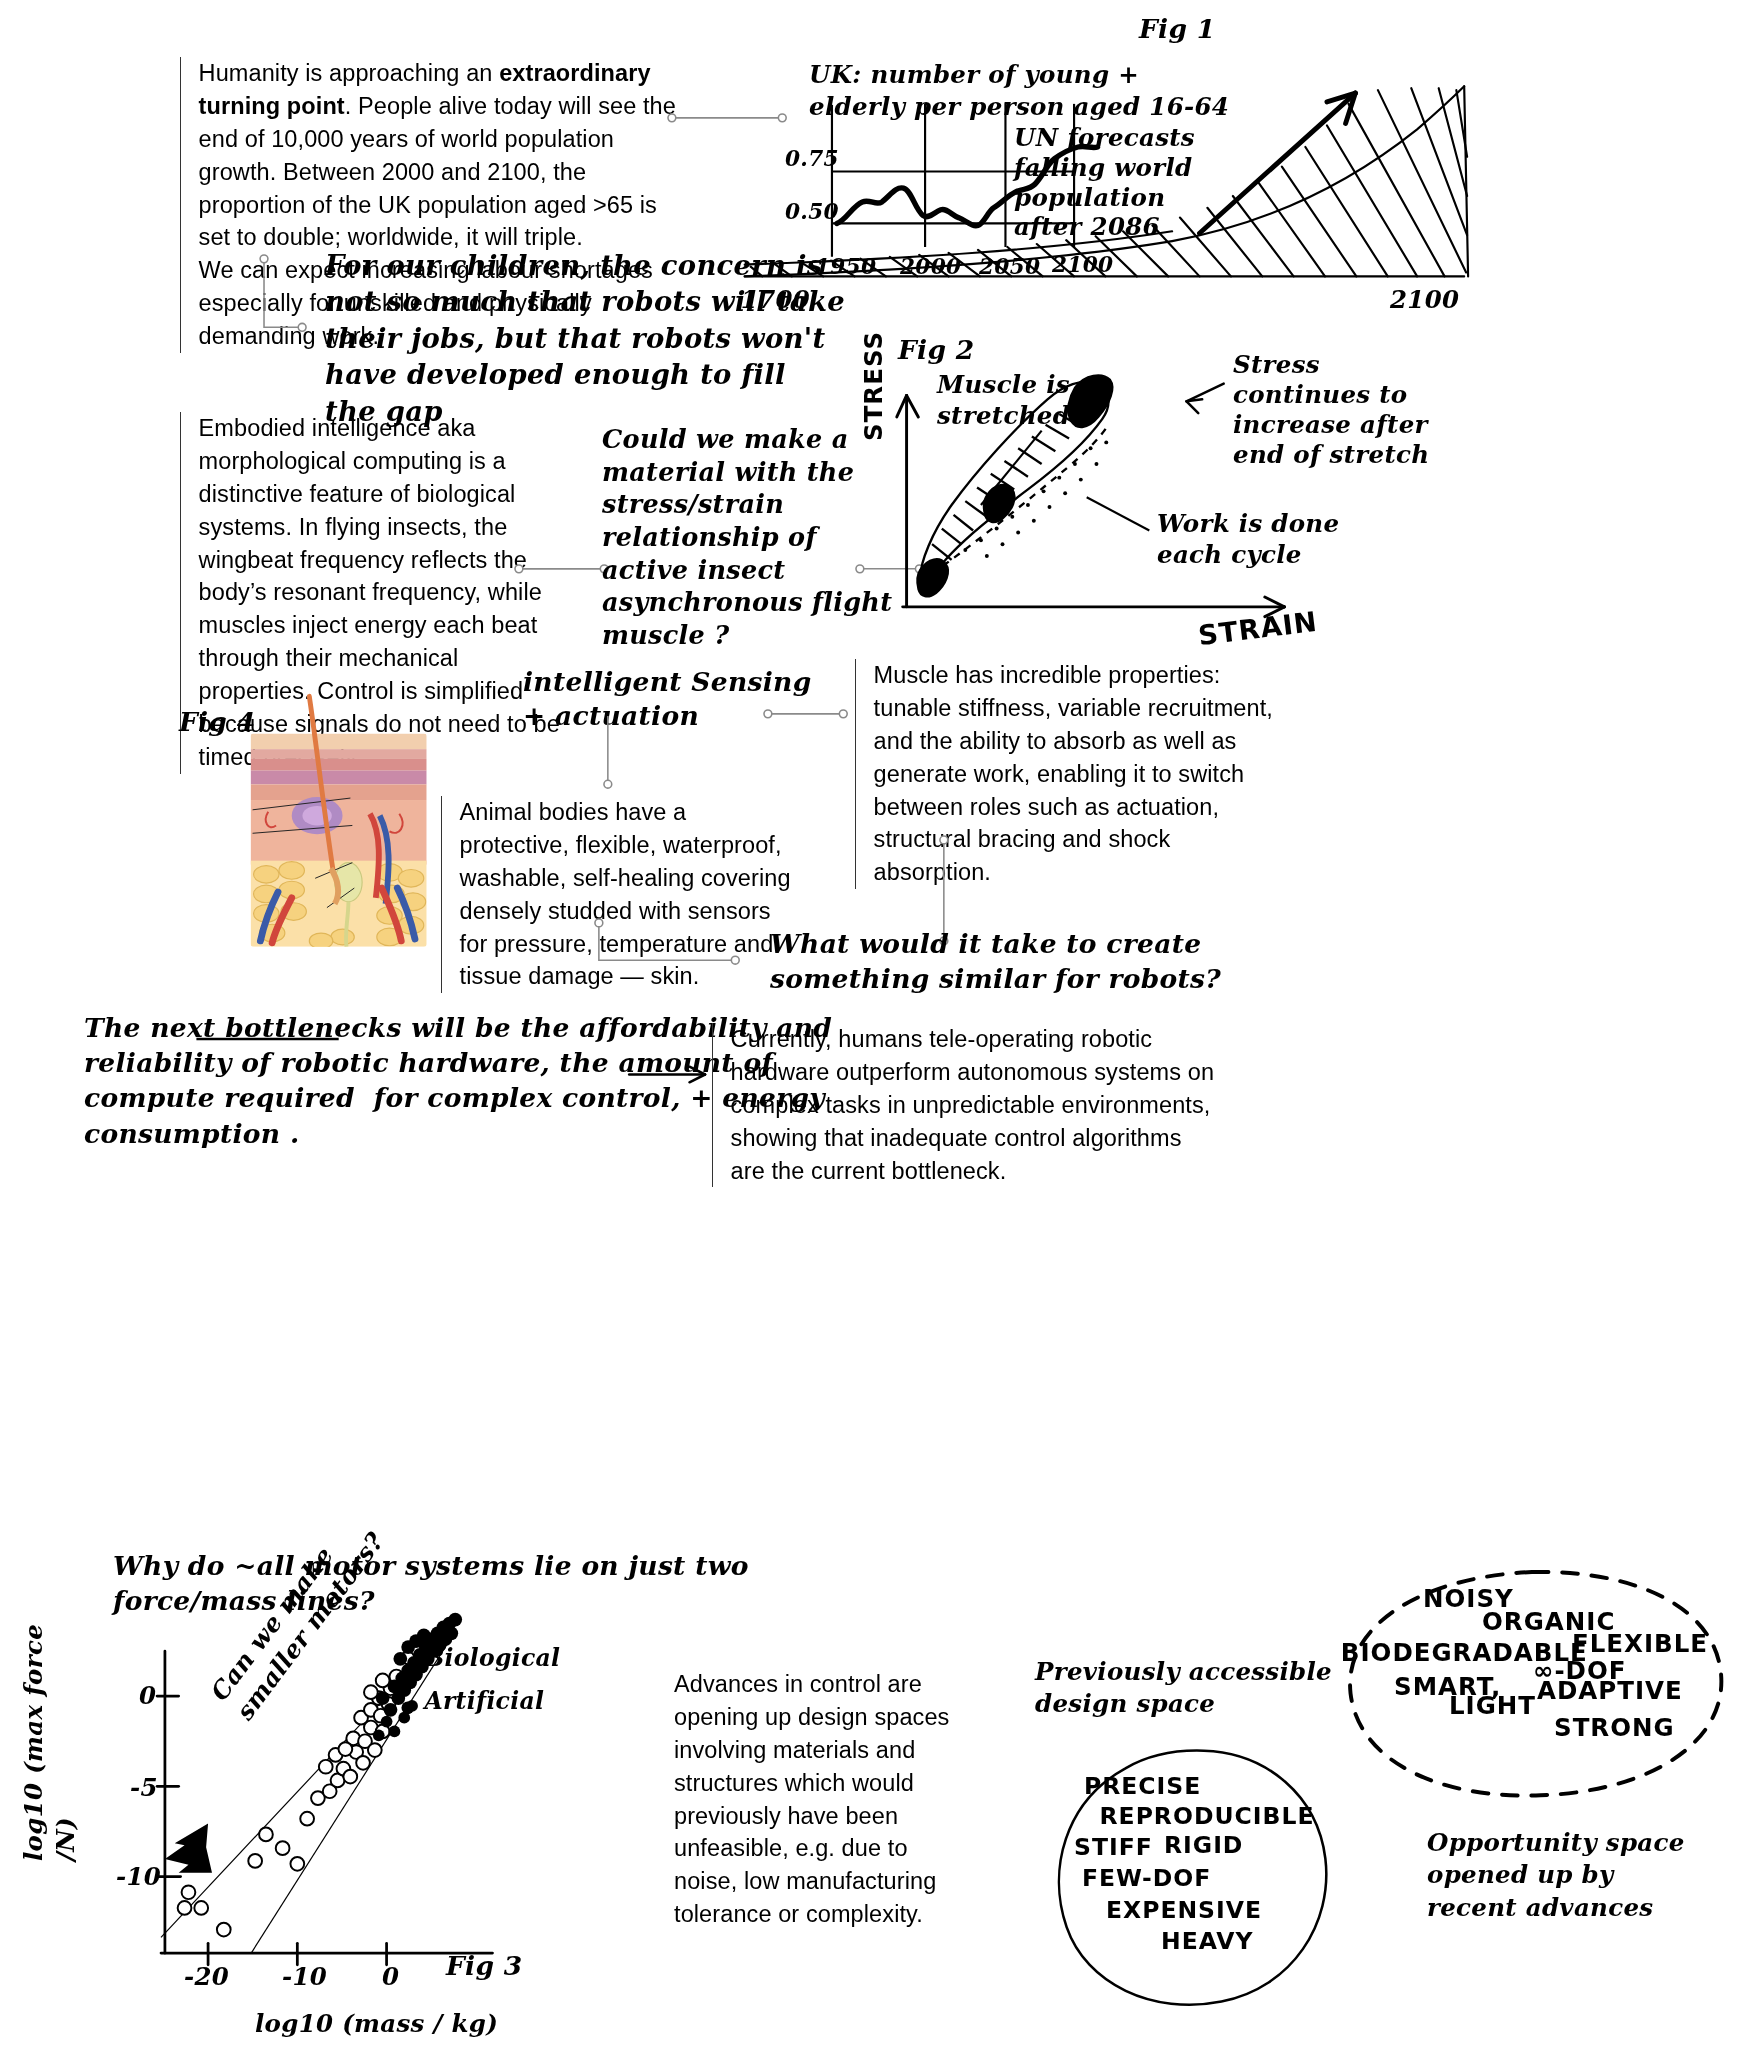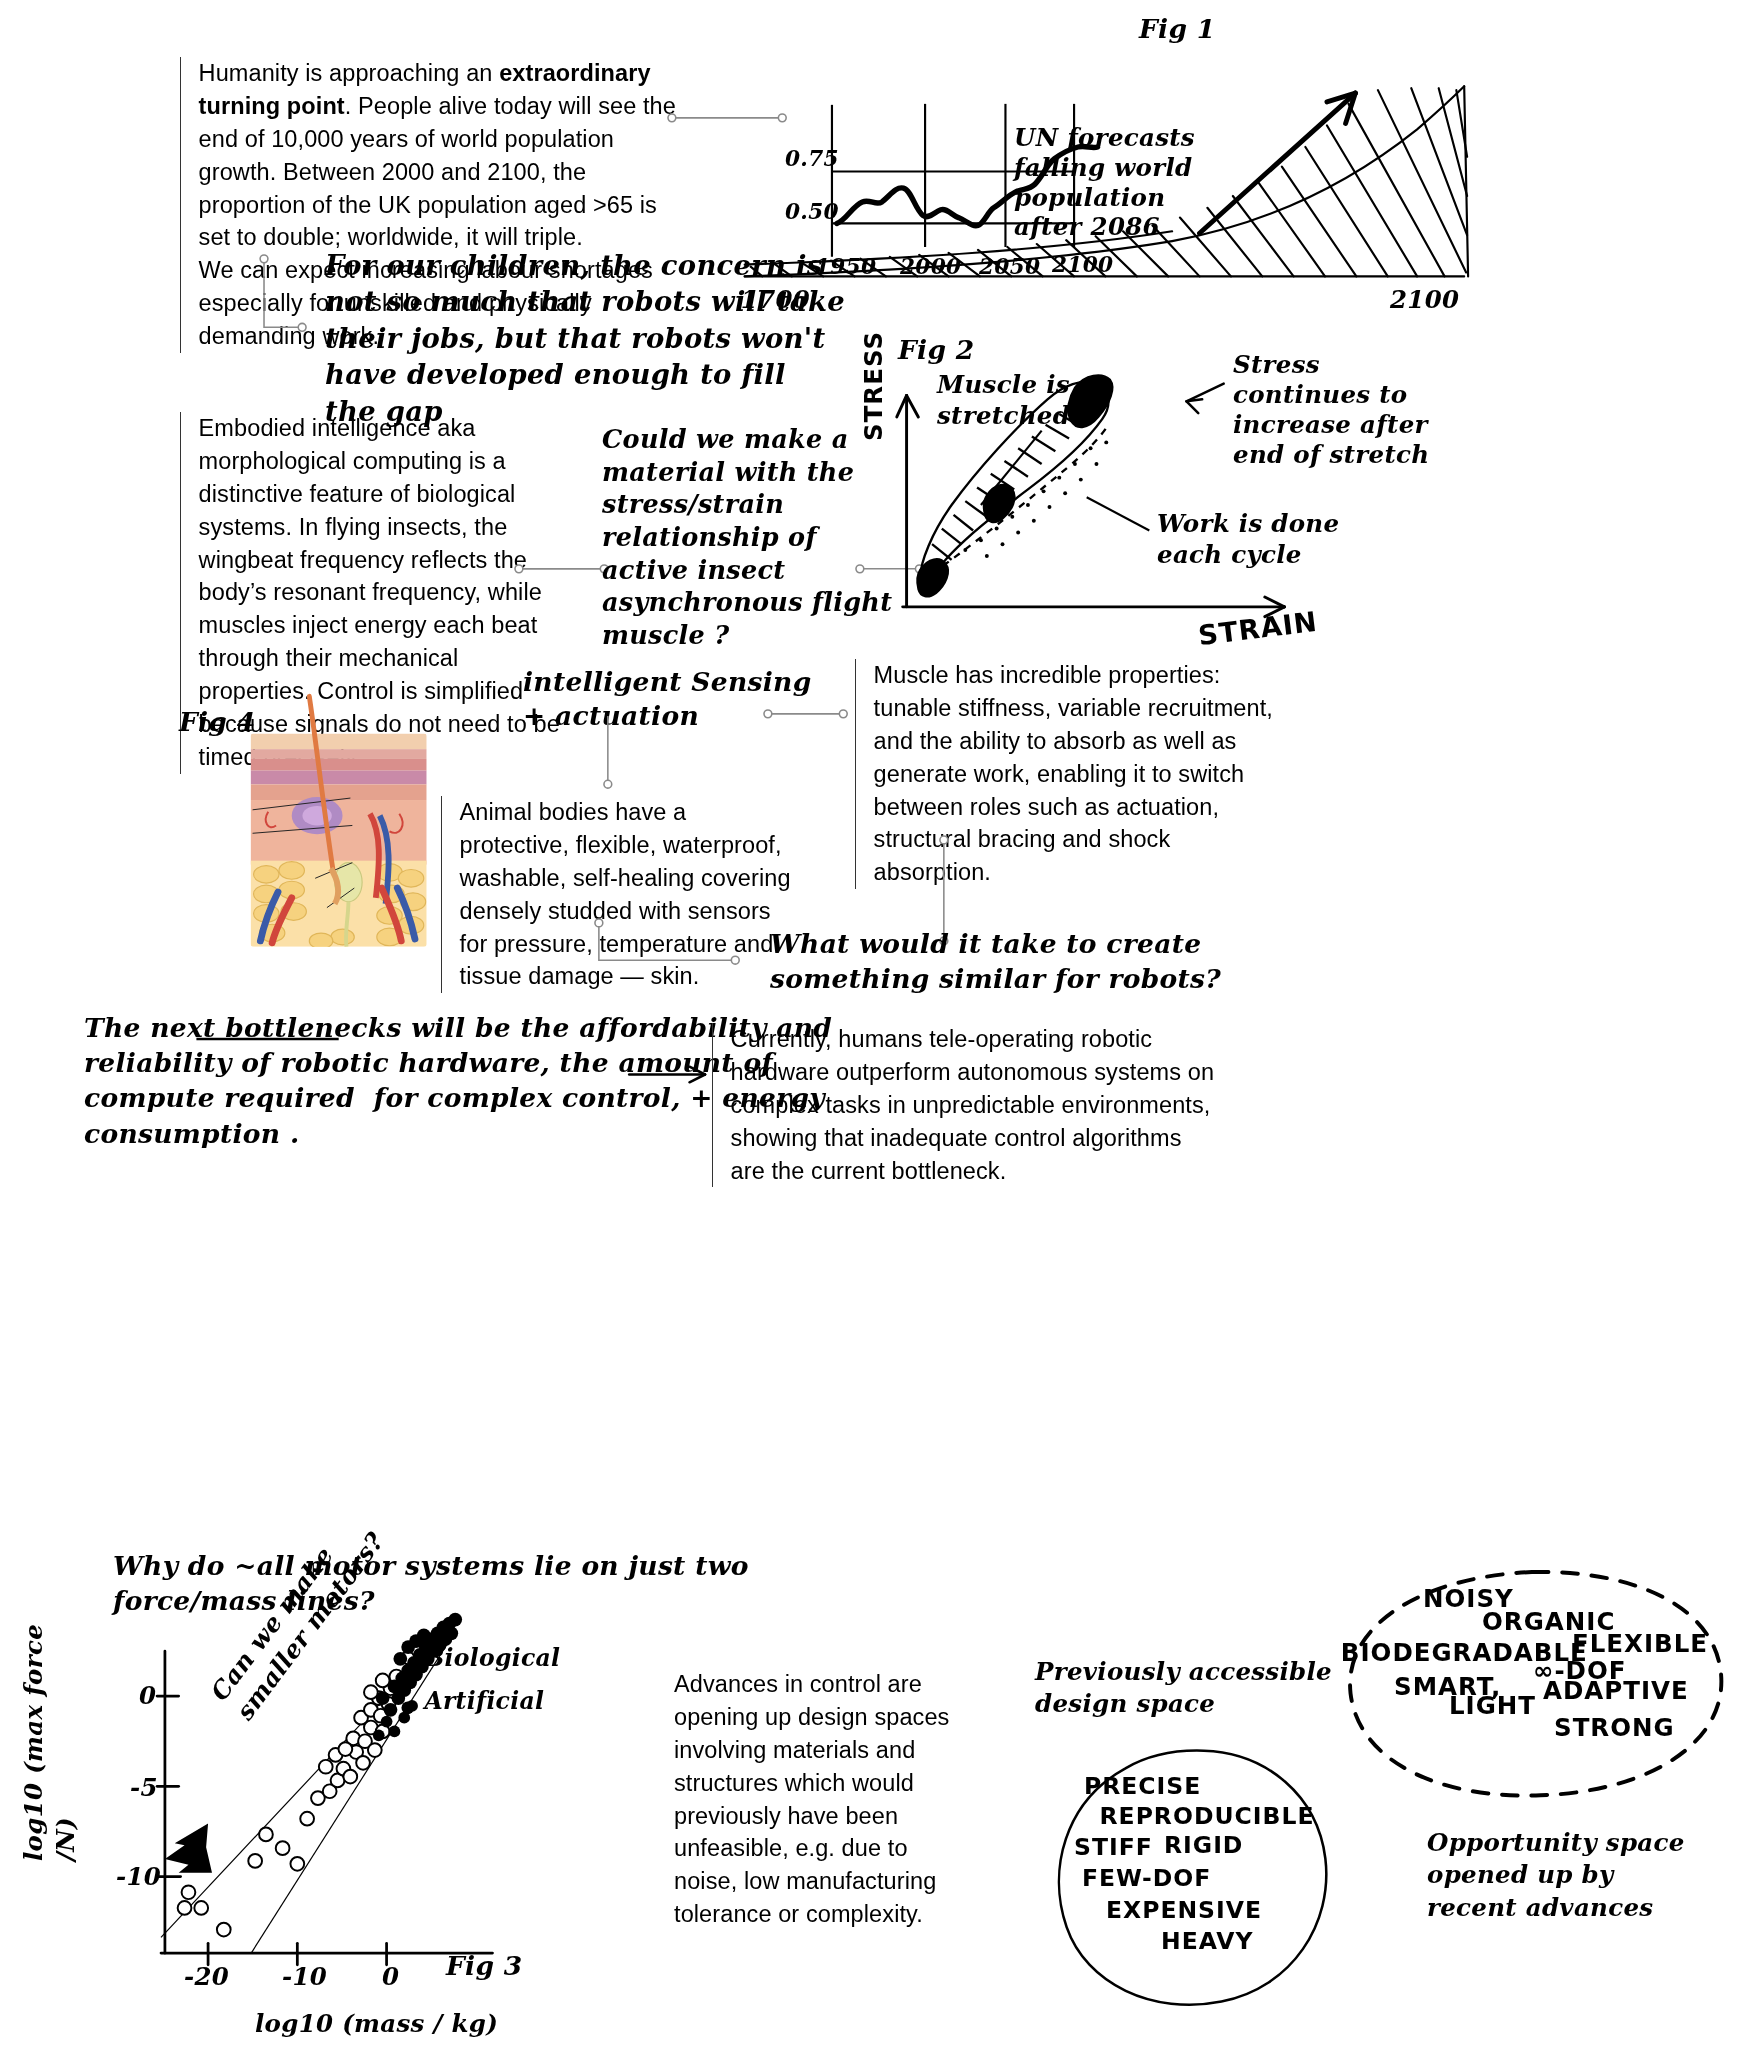--- a/index.html
+++ b/index.html
@@ -33,20 +33,22 @@
 
 <svg class="abs" style="left:667px;top:110px;width:127px;height:15.7px;" viewBox="0 0 130 16" width="127" height="15.7">
   <circle class="leaddot" cx="5" cy="8" r="4"></circle>
   <line class="lead" x1="9" y1="8" x2="114" y2="8"></line>
   <circle class="leaddot" cx="118" cy="8" r="4"></circle>
 </svg>
 
 <div class="abs" style="left:731px;top:9.8px;width:1039px;height:294px;">
   <div class="abs hand" style="left:408px;top:2px;font-size:26.5px;">Fig 1</div>
 
+  <div class="abs hand" style="left:78px;top:49px;font-size:24.5px;white-space:pre;">UK: number of young +
+elderly per person aged 16-64</div>
 
   <div class="abs hand" style="left:283px;top:113px;font-size:24.5px;white-space:pre;line-height:1.22;">UN forecasts
 falling world
 population
 after 2086</div>
 
   <svg class="abs" style="left:0px;top:29px;width:1039px;height:265px;" viewBox="0 0 1060 270" width="1039" height="265">
 
     <g class="ink" stroke-width="2.2" stroke-linecap="round">
       <path d="M14,242 C 180,236 330,226 450,206 C 560,186 640,140 700,92 C 730,66 742,54 748,48"></path>
@@ -516,21 +518,21 @@
   <svg class="abs" style="left:0;top:0;width:431px;height:255px;" viewBox="0 0 440 260" width="431" height="255">
     <path class="ink" stroke-width="4" stroke-dasharray="16 14" stroke-linecap="round" d="M208,8 C 310,6 392,42 400,110 C 408,180 330,232 216,236
          C 110,240 30,200 22,132 C 14,60 100,12 208,8 Z"></path>
   </svg>
   <div class="abs hand-caps" style="left:94px;top:19.6px;font-size:24.5px;">NOISY</div>
   <div class="abs hand-caps" style="left:153px;top:43px;font-size:24.5px;">ORGANIC</div>
   <div class="abs hand-caps" style="left:11.8px;top:74px;font-size:24.5px;">BIODEGRADABLE</div>
   <div class="abs hand-caps" style="left:243px;top:65px;font-size:24.5px;">FLEXIBLE</div>
   <div class="abs hand-caps" style="left:204px;top:92px;font-size:24.5px;">∞-DOF</div>
   <div class="abs hand-caps" style="left:65px;top:108px;font-size:24.5px;">SMART,</div>
-  <div class="abs hand-caps" style="left:214px;top:112px;font-size:24.5px;">ADAPTIVE</div>
+  <div class="abs hand-caps" style="left:208px;top:112px;font-size:24.5px;">ADAPTIVE</div>
   <div class="abs hand-caps" style="left:120px;top:127px;font-size:24.5px;">LIGHT</div>
   <div class="abs hand-caps" style="left:225px;top:149px;font-size:24.5px;">STRONG</div>
 </div>
 
 <div class="abs hand" style="left:1427px;top:1827px;font-size:24.5px;line-height:1.32;white-space:pre;">Opportunity space
 opened up by
 recent advances</div>
 
 
 </body></html>

